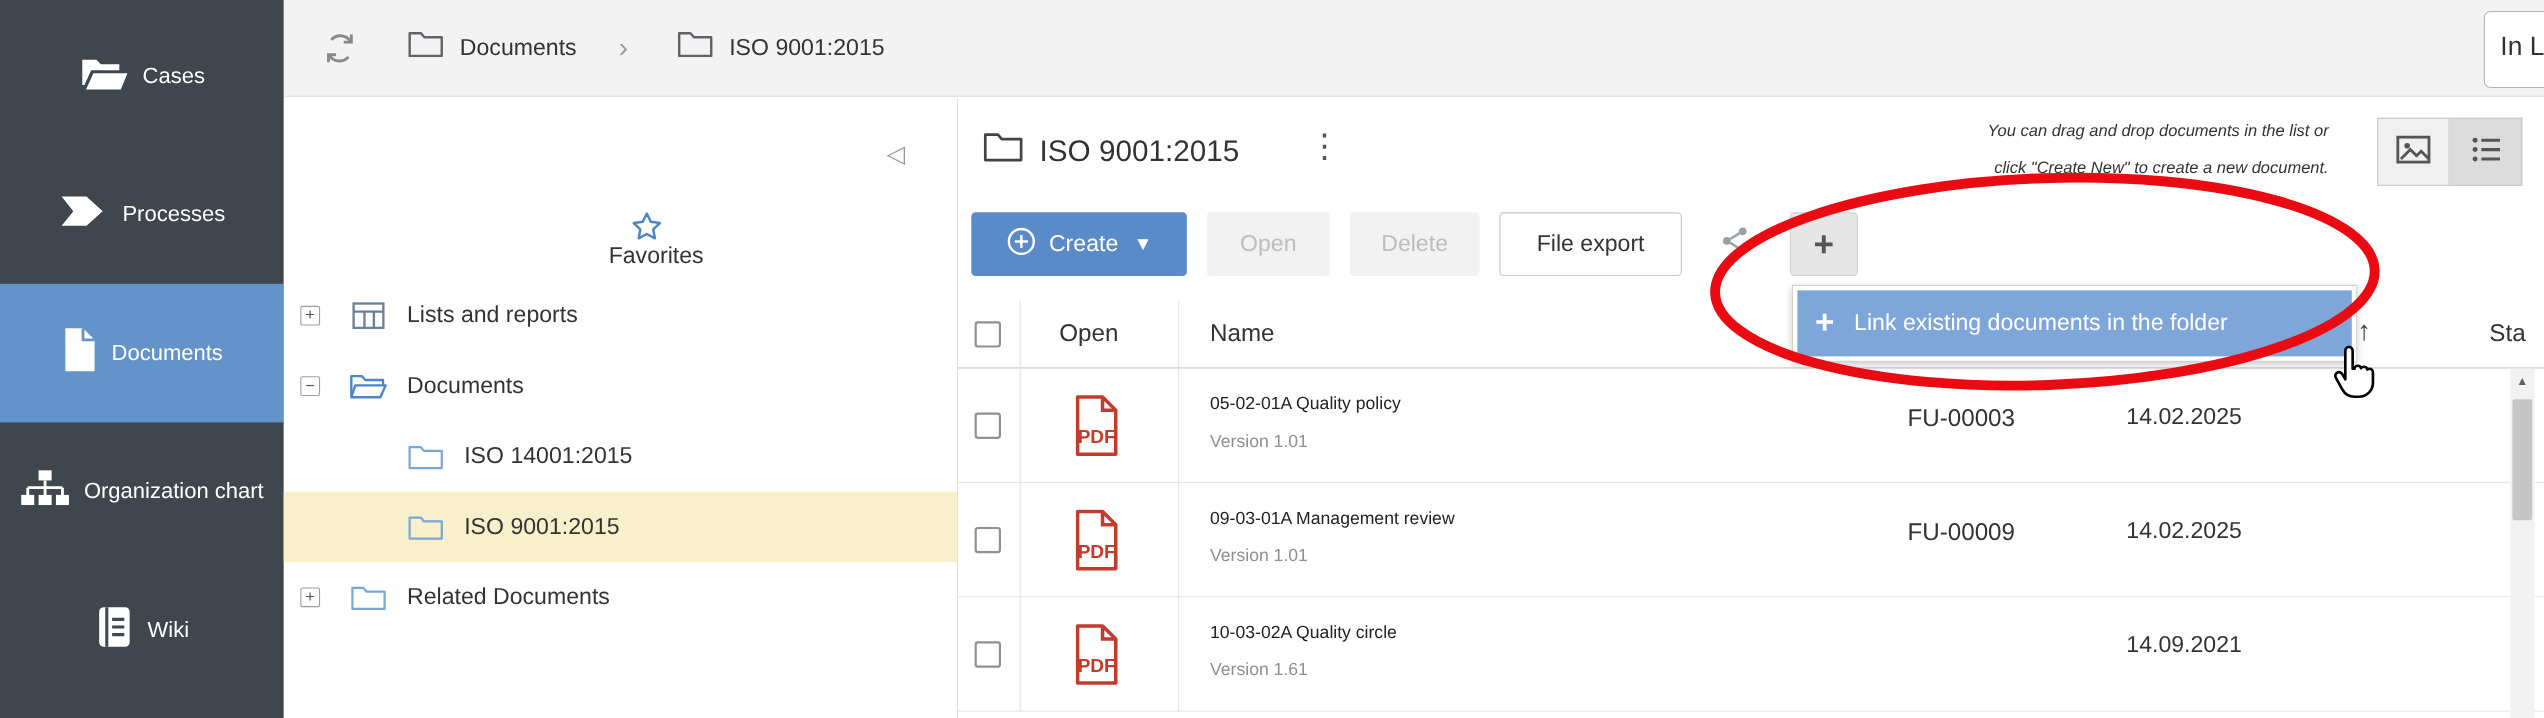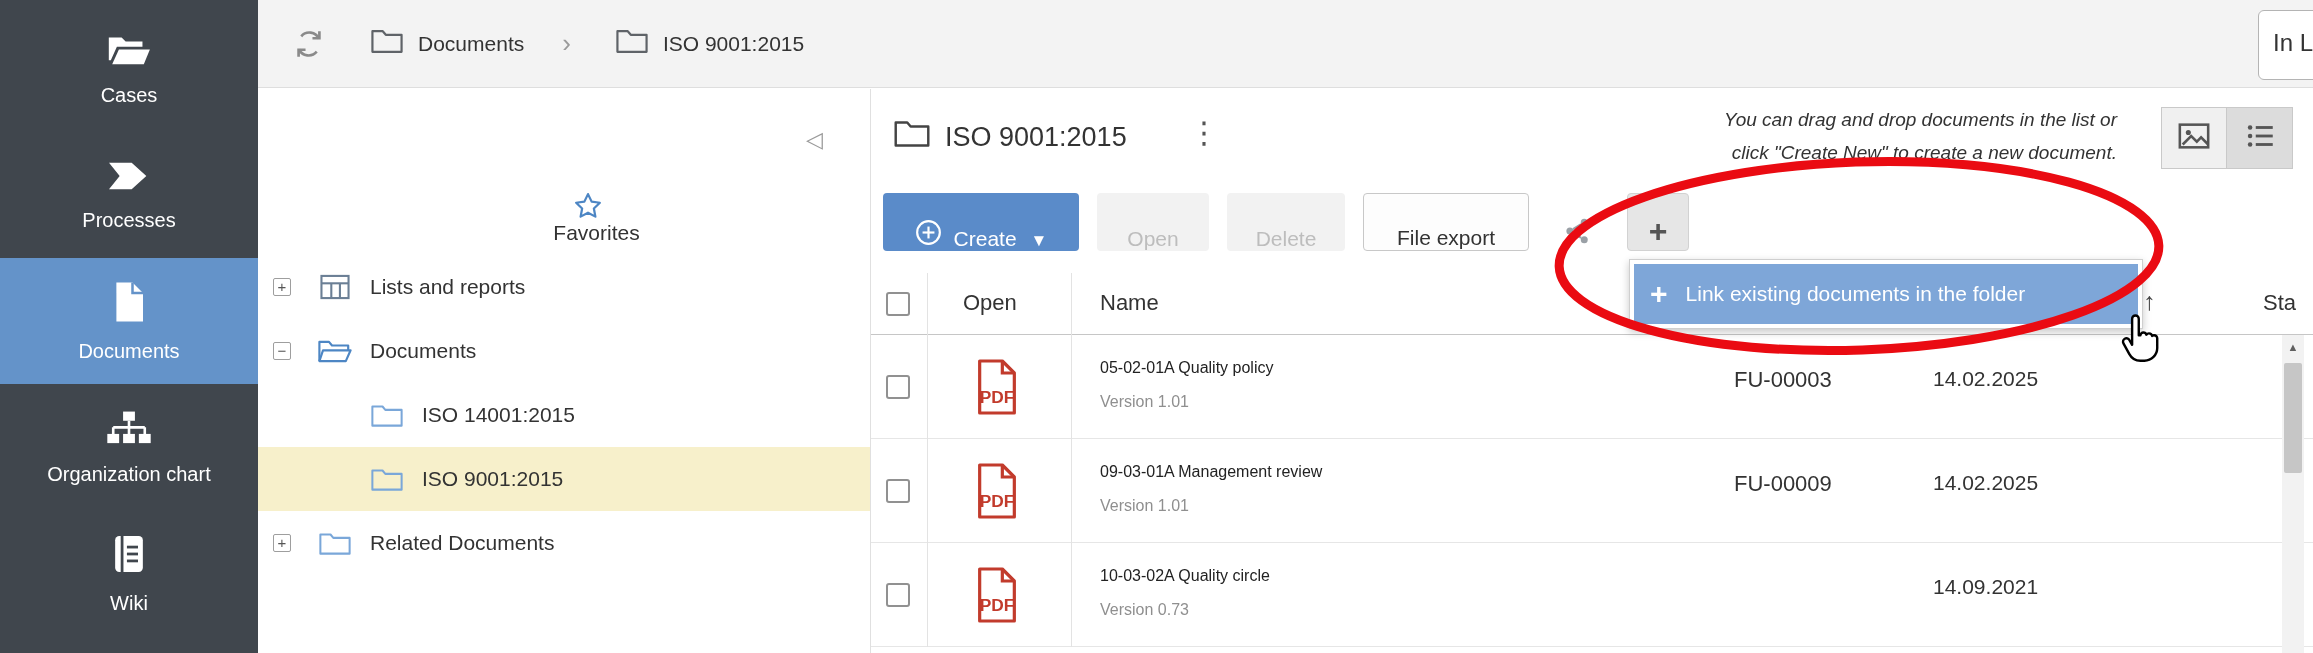--- a/index.html
+++ b/index.html
@@ -2,21 +2,21 @@
 <html><head>
 <meta charset="utf-8">
 <style>
   * { margin:0; padding:0; box-sizing:border-box; }
   html,body { width:2313px; height:653px; overflow:hidden; }
   body { font-family:"Liberation Sans", sans-serif; background:#fff; position:relative; }
   .app { position:absolute; left:0; top:0; width:2313px; height:653px; overflow:hidden; }
 
   
   .sidebar { position:absolute; left:0; top:0; width:258px; height:653px; background:#40464d; padding-top:6px; }
-  .side-item { height:126px; display:flex; flex-direction:column; align-items:center; justify-content:center; gap:12px; color:#fff; font-size:20px; cursor:pointer; }
+  .side-item { height:126px; display:flex; flex-direction:row; align-items:center; justify-content:center; gap:12px; color:#fff; font-size:20px; cursor:pointer; }
   .side-item.active { background:#6493c9; }
   .side-item .lbl { text-align:center; line-height:22px; }
 
   
   .breadcrumb-bar { position:absolute; left:258px; top:0; width:2055px; height:88px; background:#f3f3f3; border-bottom:1px solid #dedede; display:flex; align-items:center; }
   .bc-refresh { margin-left:34px; width:34px; height:34px; display:flex; align-items:center; justify-content:center; cursor:pointer; }
   .bc-seg { display:flex; align-items:center; gap:14px; margin-left:44px; font-size:21px; color:#333; cursor:pointer; }
   .bc-chevron { margin-left:38px; font-size:26px; color:#9a9a9a; }
   .search-box { position:absolute; left:2258px; top:10px; width:90px; height:70px; background:#fff; border:1px solid #b4b4b4; border-radius:6px; font-size:24px; color:#333; padding:18px 0 0 14px; overflow:hidden; }
 
@@ -31,28 +31,28 @@
   .tree-row .t-icon { width:36px; display:flex; justify-content:center; flex:none; }
   .pad-root { padding-left:48px;flex-direction:column; }
   .pad-child { padding-left:111px; }
   .tree-row .t-label { margin-left:17px; }
 
   
   .doc-panel { position:absolute; left:870px; top:89px; width:1443px; height:564px; background:#fff; border-left:1px solid #e0e0e0; }
   .panel-folder { position:absolute; left:22px; top:30px; }
   .panel-title { position:absolute; left:74px; top:33px; font-size:27px; color:#333; }
   .kebab { position:absolute; left:318px; top:26px; font-size:30px; color:#555; cursor:pointer; }
-  .hint { position:absolute; right:196px; top:14px; width:560px; text-align:right; font-size:19px; font-style:italic; color:#333; line-height:33px; }
+  .hint { position:absolute; right:196px; top:14px; width:560px; text-align:right; font-size:15px; font-style:italic; color:#333; line-height:33px; }
   .view-toggle { position:absolute; left:1290px; top:18px; display:flex; }
   .vt-btn { width:66px; height:62px; border:1px solid #c9c9c9; background:#f0f0f0; display:flex; align-items:center; justify-content:center; cursor:pointer; }
   .vt-btn + .vt-btn { border-left:none; }
   .vt-btn.selected { background:#dcdcdc; }
 
   .toolbar { position:absolute; left:12px; top:104px; height:58px; display:flex; gap:18px; align-items:center; }
-  .btn { height:58px; border-radius:4px; font-size:21px; display:flex; align-items:flex-end; justify-content:center; cursor:pointer; border:none; font-family:"Liberation Sans", sans-serif; }
+  .btn { height:58px; border-radius:4px; font-size:21px; display:flex; align-items:center; justify-content:center; cursor:pointer; border:none; font-family:"Liberation Sans", sans-serif; }
   .btn-create { width:196px; background:#5a8bc9; color:#fff; gap:12px; }
   .btn-create .caret { font-size:17px; margin-left:2px; }
   .btn-disabled { background:#f2f2f2; color:#bdbdbd; cursor:default; }
   .btn-open { width:112px; } .btn-delete { width:118px; }
   .btn-export { width:166px; background:#fdfdfd; border:1px solid #c8c8c8; color:#333; }
   .btn-icon { width:62px; background:transparent; }
   .btn-plus { width:62px; background:#e6e6e6; border:1px solid #d2d2d2; color:#555; font-size:32px; font-weight:bold; }
 
   .dropdown { position:absolute; left:758px; top:170px; width:514px; background:#fff; border:1px solid #cfcfcf; box-shadow:0 3px 8px rgba(0,0,0,.22); padding:4px; z-index:20; }
   .dropdown-item { height:60px; background:#7ea6d8; color:#fff; display:flex; align-items:center; font-size:21px; cursor:pointer; }
@@ -357,21 +357,21 @@
       <div class="tbl-row">
         <div class="checkbox" style="top:40px;"></div>
         <span class="pdf-ic">
           <svg viewBox="0 0 34 42" width="46" height="56">
             <path d="M4 1.5 h17 l9 9 V40.5 H4 z" fill="#fff" stroke="#c23b2c" stroke-width="2.4" stroke-linejoin="round"></path>
             <path d="M21 1.5 v9 h9" fill="none" stroke="#c23b2c" stroke-width="2.4"></path>
             <text x="17" y="33" font-size="13" font-weight="bold" fill="#c23b2c" text-anchor="middle">PDF</text>
           </svg>
         </span>
         <span class="cell-name">10-03-02A Quality circle</span>
-        <span class="cell-version">Version 0.73</span>
+        <span class="cell-version">Version 1.61</span>
         <span class="cell-id"></span>
         <span class="cell-date">14.09.2021</span>
       </div>
 
       <div class="scrollbar">
         <div class="scroll-up">▲</div>
         <div class="scroll-thumb"></div>
       </div>
     </div>
 

